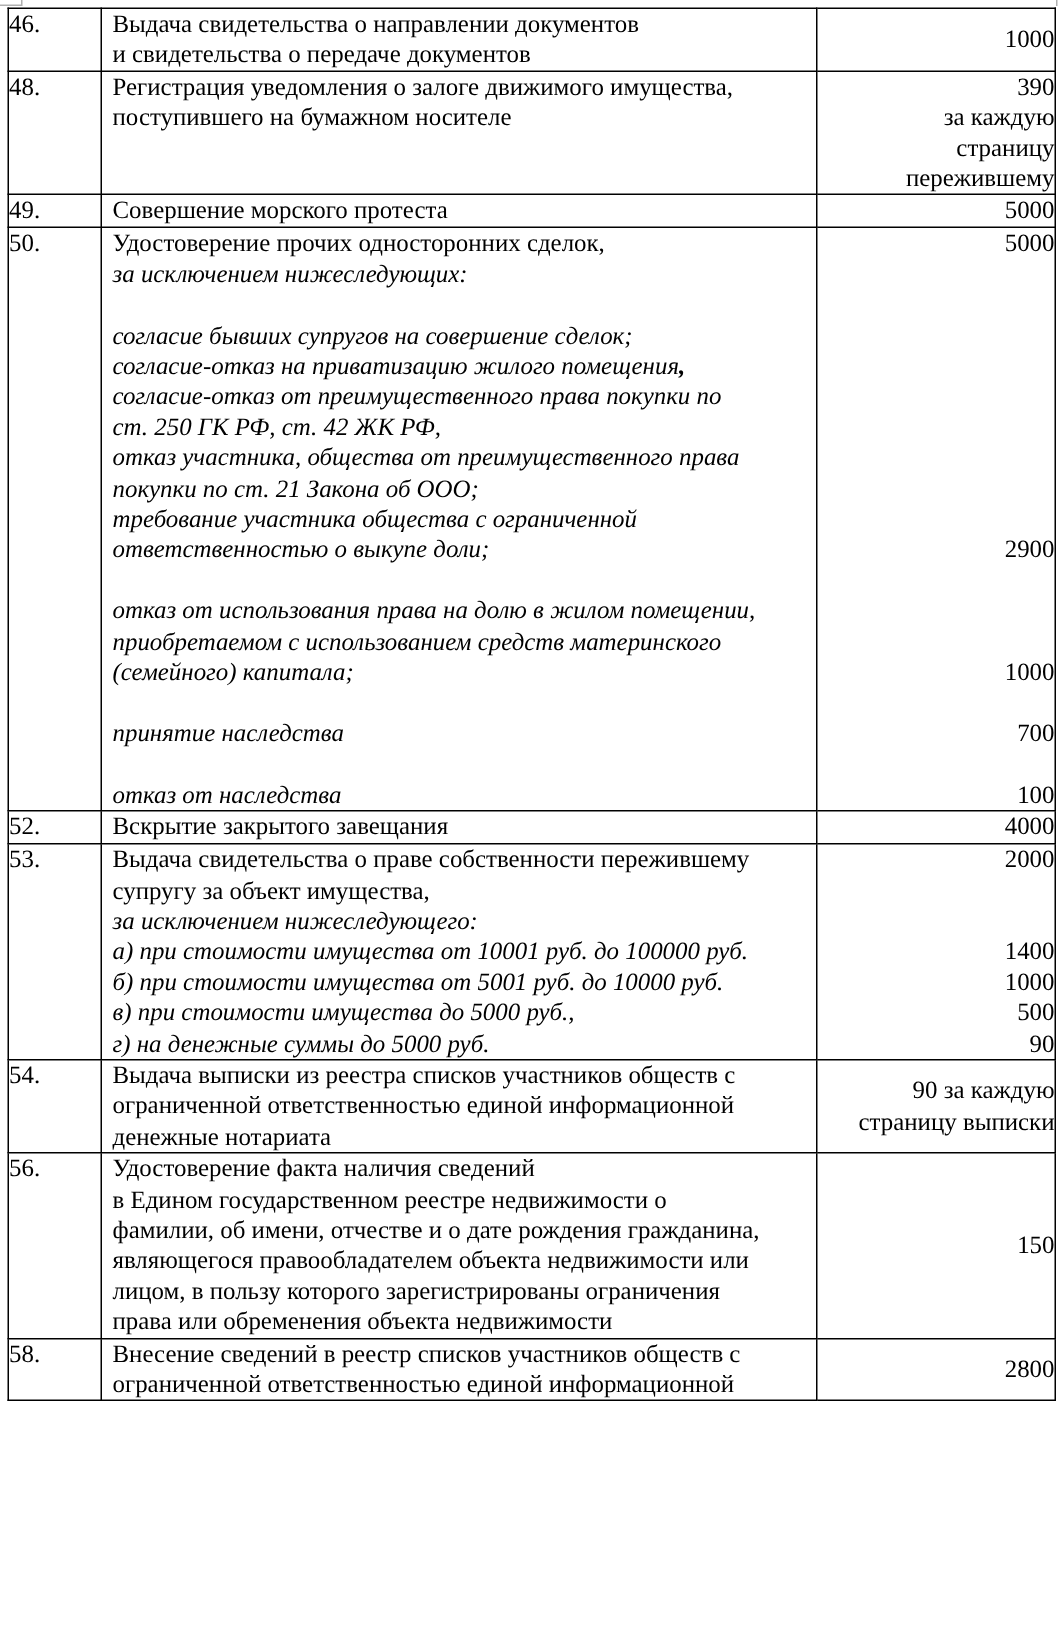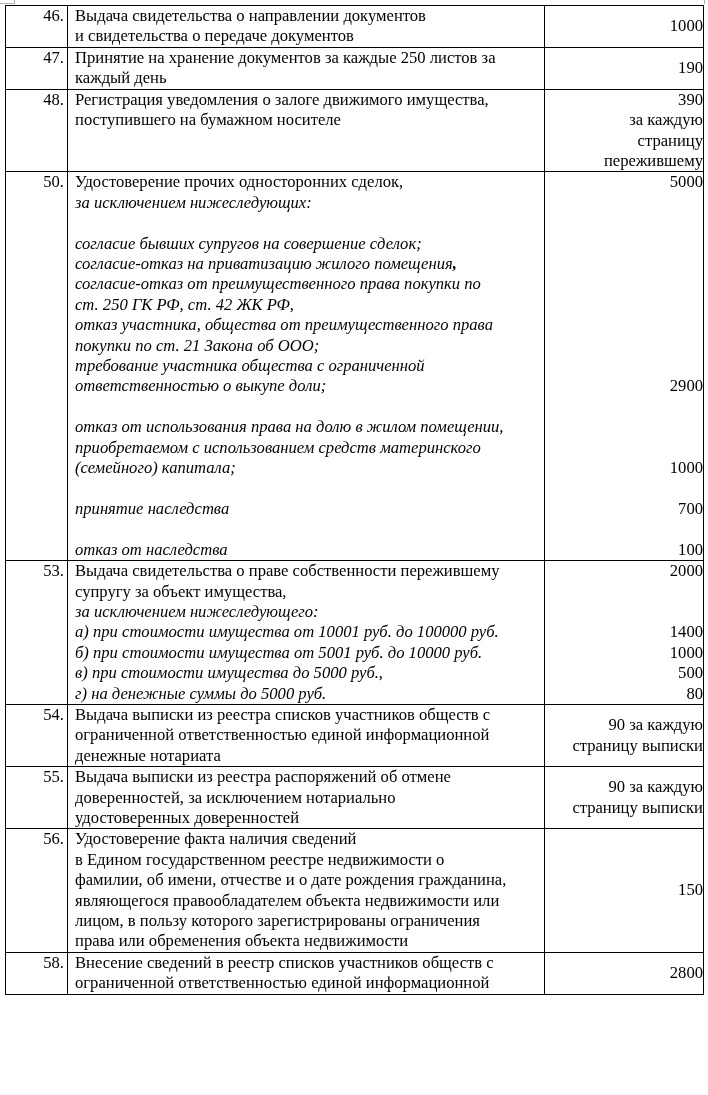--- a/index.html
+++ b/index.html
@@ -3,21 +3,21 @@
 <meta charset="utf-8">
 <style>
   html, body { margin:0; padding:0; background:#ffffff; }
   body { width:708px; height:1095px; position:relative; overflow:hidden;
          font-family:"Liberation Serif", serif; color:#000; }
   .crop { position:absolute; background:#b0b0b0; }
   table.fees { position:absolute; left:5px; top:5px; width:699px;
                border-collapse:collapse; table-layout:fixed; }
   table.fees td { border:1.3px solid #000; padding:0; vertical-align:top;
                   font-size:16.6px; line-height:20.4px; }
-  td.num { width:62px; text-align:right; padding-right:3px !important; }
+  td.num { width:62px; padding-right:3px !important; }
   td.desc { width:476px; padding-left:7px !important; }
   td.price { text-align:right; }
   td.vmid { vertical-align:middle !important; }
   .line { display:block; white-space:nowrap; }
   .it { font-style:italic; }
   .blank { display:block; height:20.4px; }
   .b { font-weight:bold; }
 </style>
 </head>
 <body>
@@ -38,45 +38,44 @@
       <td class="num">46.</td>
       <td class="desc">
         <span class="line">Выдача свидетельства о направлении документов</span>
         <span class="line">и свидетельства о передаче документов</span>
       </td>
       <td class="price vmid">
         <span class="line">1000</span>
       </td>
     </tr>
 
-    <tr style="height:42px">
-      <td class="num">47.</td>
-      <td class="desc">
-        <span class="line">Принятие на хранение документов за каждые 250 листов за</span>
-        <span class="line">каждый день</span>
-      </td>
-      <td class="price vmid">
-        <span class="line">190</span>
-      </td>
-    </tr>
 
     <tr style="height:82px">
       <td class="num">48.</td>
       <td class="desc">
         <span class="line">Регистрация уведомления о залоге движимого имущества,</span>
         <span class="line">поступившего на бумажном носителе</span>
       </td>
       <td class="price">
         <span class="line">390</span>
         <span class="line">за каждую</span>
         <span class="line">страницу</span>
         <span class="line">пережившему</span>
       </td>
     </tr>
 
+    <tr style="height:22px">
+      <td class="num">49.</td>
+      <td class="desc">
+        <span class="line">Совершение морского протеста</span>
+      </td>
+      <td class="price">
+        <span class="line">5000</span>
+      </td>
+    </tr>
 
     <tr style="height:385px">
       <td class="num">50.</td>
       <td class="desc">
         <span class="line">Удостоверение прочих односторонних сделок,</span>
         <span class="line it">за исключением нижеследующих:</span>
         <span class="blank"></span>
         <span class="line it">согласие бывших супругов на совершение сделок;</span>
         <span class="line it"><span>согласие-отказ на приватизацию жилого помещения</span><span class="b">,</span></span>
         <span class="line it">согласие-отказ от преимущественного права покупки по</span>
@@ -111,68 +110,65 @@
           <span class="blank"></span>
         <span class="line">1000</span>
         <span class="blank"></span>
         <span class="line">700</span>
         <span class="blank"></span>
         <span class="line">100</span>
       </td>
     </tr>
 
 
+    <tr style="height:22px">
+      <td class="num">52.</td>
+      <td class="desc">
+        <span class="line">Вскрытие закрытого завещания</span>
+      </td>
+      <td class="price">
+        <span class="line">4000</span>
+      </td>
+    </tr>
 
     <tr style="height:143px">
       <td class="num">53.</td>
       <td class="desc">
         <span class="line">Выдача свидетельства о праве собственности пережившему</span>
         <span class="line">супругу за объект имущества,</span>
         <span class="line it">за исключением  нижеследующего:</span>
         <span class="line it">а) при стоимости имущества от 10001 руб. до 100000 руб.</span>
         <span class="line it">б) при стоимости имущества от 5001 руб. до 10000 руб.</span>
         <span class="line it">в) при стоимости имущества до 5000 руб.,</span>
         <span class="line it">г) на денежные суммы до 5000 руб.</span>
       </td>
       <td class="price">
         <span class="line">2000</span>
         <span class="blank"></span>
           <span class="blank"></span>
         <span class="line">1400</span>
         <span class="line">1000</span>
         <span class="line">500</span>
-        <span class="line">80</span>
+        <span class="line">90</span>
       </td>
     </tr>
 
     <tr style="height:61px">
       <td class="num">54.</td>
       <td class="desc">
         <span class="line">Выдача выписки из реестра списков участников обществ с</span>
         <span class="line">ограниченной ответственностью единой информационной</span>
         <span class="line">денежные нотариата</span>
       </td>
       <td class="price vmid">
         <span class="line">90 за каждую</span>
         <span class="line">страницу выписки</span>
       </td>
     </tr>
 
-    <tr style="height:62px">
-      <td class="num">55.</td>
-      <td class="desc">
-        <span class="line">Выдача выписки из реестра распоряжений об отмене</span>
-        <span class="line">доверенностей, за исключением нотариально</span>
-        <span class="line">удостоверенных доверенностей</span>
-      </td>
-      <td class="price vmid">
-        <span class="line">90 за каждую</span>
-        <span class="line">страницу выписки</span>
-      </td>
-    </tr>
 
     <tr style="height:123px">
       <td class="num">56.</td>
       <td class="desc">
         <span class="line">Удостоверение факта наличия сведений</span>
         <span class="line">в Едином государственном реестре недвижимости о</span>
         <span class="line">фамилии, об имени, отчестве и о дате рождения гражданина,</span>
         <span class="line">являющегося правообладателем объекта недвижимости или</span>
         <span class="line">лицом, в пользу которого зарегистрированы ограничения</span>
         <span class="line">права или обременения объекта недвижимости</span>

